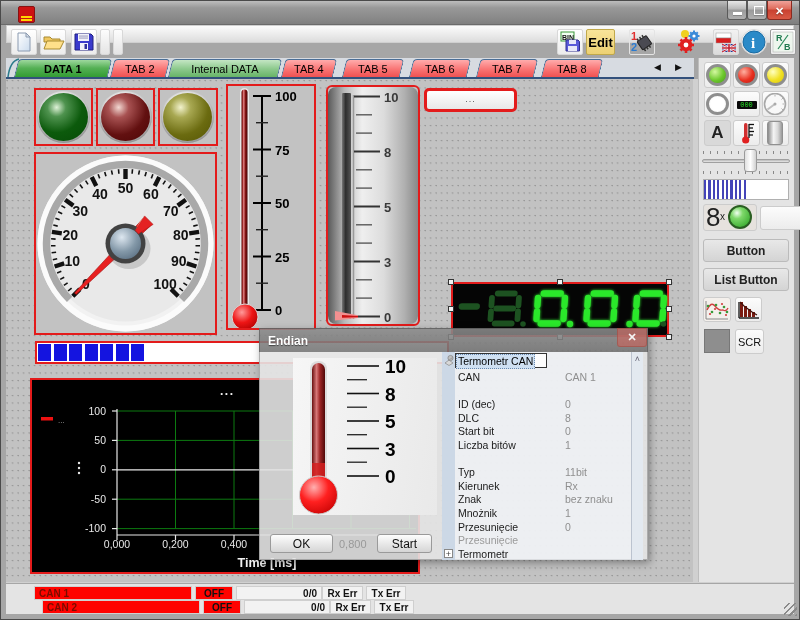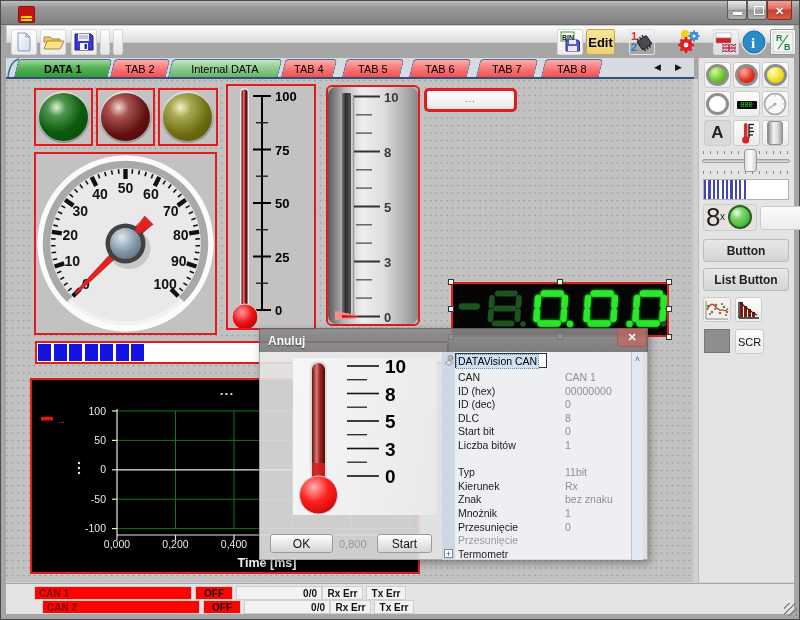--- a/index.html
+++ b/index.html
@@ -652,21 +652,21 @@
         </g>
         <path d="M4 4 l4 4 l4 3 l4 3 l5 3" stroke="#401008" stroke-width="1.2" fill="none"></path>
       </svg>
 
     <div style="position:absolute; left:5px; top:271px; width:26px; height:24px; background:#8e8e8e; border:1px solid #777;"></div>
     <div class="cell" style="left:36px; top:271px; width:29px; height:25px; font-size:11px; text-align:center; line-height:24px; color:#111;">SCR</div>
   </div>
 </div>
 <div id="dialog">
   <div id="dlgtitle">
-    <span style="position:absolute; left:8px; top:5px; font-size:12px; font-weight:bold; color:#fff; text-shadow:0 1px 1px #444;">Anuluj</span>
+    <span style="position:absolute; left:8px; top:5px; font-size:12px; font-weight:bold; color:#fff; text-shadow:0 1px 1px #444;">Endian</span>
     <div id="dlgclose">✕</div>
   </div>
   <div id="dlgbody">
     <div id="thermobox">
       <svg width="144" height="157" viewBox="0 0 144 157">
         <defs>
           <linearGradient id="dstem" x1="0" y1="0" x2="1" y2="0">
             <stop offset="0" stop-color="#6a1010"></stop>
               <stop offset="0.35" stop-color="#d87878"></stop>
               <stop offset="0.6" stop-color="#a02828"></stop>
@@ -707,28 +707,24 @@
     <div class="dbtn" style="left:10px; width:63px;">OK</div>
     <div style="position:absolute; left:79px; top:186px; width:34px; font-size:11px; color:#999;">0,800</div>
     <div class="dbtn" style="left:117px; width:55px;">Start</div>
 
     <div id="props">
       <div id="propicons"><svg width="12" height="12" style="margin:2px 0 0 1px;" viewBox="0 0 12 12">
             <path d="M2 9 l4 -3 l4 3 l-4 2.5 z" fill="#d8d8d8" stroke="#888" stroke-width="0.7"></path>
             <circle cx="7.5" cy="4" r="2.6" fill="#bfbfbf" stroke="#808080" stroke-width="0.7"></circle>
             <path d="M5.5 6.5 l4 -3" stroke="#909090" stroke-width="0.8"></path>
           </svg></div>
-      <div id="prophdr"><span>DATAVision CAN</span></div>
+      <div id="prophdr"><span>Termometr CAN</span></div>
       <div class="prow" style="top:19px;">
           <span class="pl">CAN</span>
           <span class="pv">CAN 1</span>
-        </div>
-      <div class="prow" style="top:32.6px;">
-          <span class="pl">ID (hex)</span>
-          <span class="pv">00000000</span>
         </div>
       <div class="prow" style="top:46.2px;">
           <span class="pl">ID (dec)</span>
           <span class="pv">0</span>
         </div>
       <div class="prow" style="top:59.8px;">
           <span class="pl">DLC</span>
           <span class="pv">8</span>
         </div>
       <div class="prow" style="top:73.4px;">

